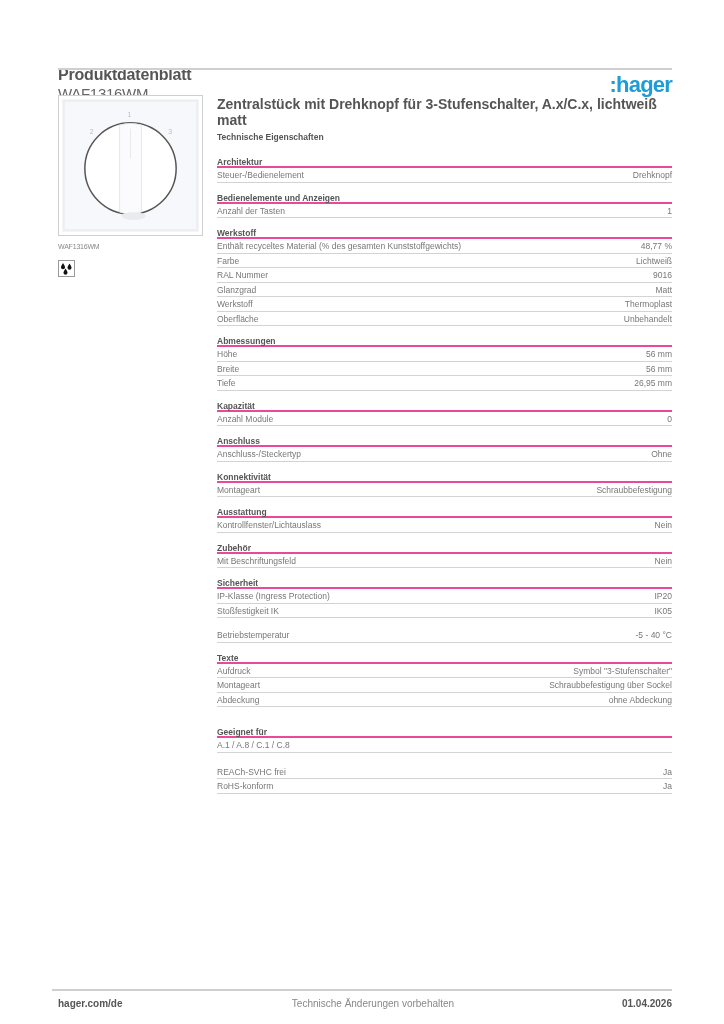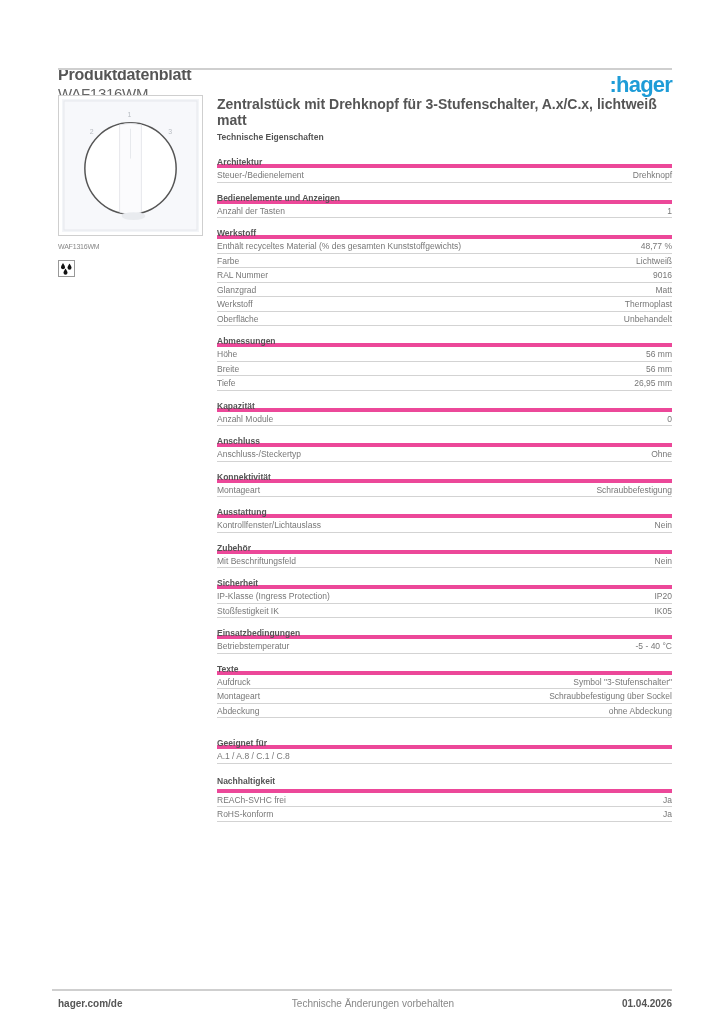--- a/index.html
+++ b/index.html
@@ -16,21 +16,21 @@
     .product-image { width: 145px; height: 141px; border: 1px solid #cfcfcf; background: #fff; padding: 3px; }
     .product-image svg { display: block; width: 100%; height: 100%; }
     .image-caption { margin-top: 7px; font-size: 7px; color: #888; letter-spacing: -0.2px; }
     .ip-icon { margin-top: 10px; width: 17px; height: 17px; border: 1px solid #999; display: flex; align-items: center; justify-content: center; }
 
     .right-col { position: absolute; left: 217px; top: 96px; width: 455px; }
     .product-desc { font-size: 14px; font-weight: bold; color: #555; height: 36px; }
     .section-main-title { font-size: 8.5px; font-weight: bold; color: #555; margin-top: 0; height: 25px; }
 
     .group { margin-bottom: 10px; }
-    .group-title { font-size: 8.5px; font-weight: bold; color: #555; height: 11px; line-height: 11px; border-bottom: 4px solid #ec4899; padding-bottom: 0; margin-bottom: 0; }
+    .group-title { font-size: 8.5px; font-weight: bold; color: #555; height: 11px; line-height: 11px; border-bottom: 2px solid #ec4899; padding-bottom: 0; margin-bottom: 0; }
     .row { display: flex; justify-content: space-between; font-size: 8.5px; color: #777; height: 14.5px; line-height: 13px; border-bottom: 1.5px solid #d3d3d3; padding-top: 1px; }
     .row .label { white-space: nowrap; }
     .row .value { white-space: nowrap; text-align: right; }
 
     .footer-rule { position: absolute; left: 52px; top: 989px; width: 620px; height: 1.5px; background: #cfcfcf; }
     .footer { position: absolute; left: 58px; top: 998px; width: 614px; height: 12px; font-size: 10px; }
     .footer .left { position: absolute; left: 0; top: 0; font-weight: bold; color: #555; }
     .footer .center { position: absolute; left: 16px; right: 0; top: 0; text-align: center; color: #888; }
     .footer .right { position: absolute; right: 0; top: 0; font-weight: bold; color: #555; padding-left: 40px; }
   </style>
@@ -169,21 +169,20 @@
         <div class="row">
           <span class="label">IP-Klasse (Ingress Protection)</span>
           <span class="value">IP20</span>
         </div>
         <div class="row">
           <span class="label">Stoßfestigkeit IK</span>
           <span class="value">IK05</span>
         </div>
       </div>
       <div class="group">
-        <div class="group-title">Einsatzbedingungen</div>
         <div class="row">
           <span class="label">Betriebstemperatur</span>
           <span class="value">-5 - 40 °C</span>
         </div>
       </div>
       <div class="group">
         <div class="group-title">Texte</div>
         <div class="row">
           <span class="label">Aufdruck</span>
           <span class="value">Symbol "3-Stufenschalter"</span>
@@ -201,21 +200,20 @@
 
   <div class="group" style="margin-top:20px;">
     <div class="group-title">Geeignet für</div>
     <div class="row">
       <span class="label">A.1 / A.8 / C.1 / C.8</span>
       <span class="value"></span>
     </div>
   </div>
 
   <div class="group" style="margin-top:12px;">
-    <div class="group-title" style="height:17px; line-height:11px;">Nachhaltigkeit</div>
     <div class="row">
       <span class="label">REACh-SVHC frei</span>
       <span class="value">Ja</span>
     </div>
     <div class="row">
       <span class="label">RoHS-konform</span>
       <span class="value">Ja</span>
     </div>
   </div>
 </div>

